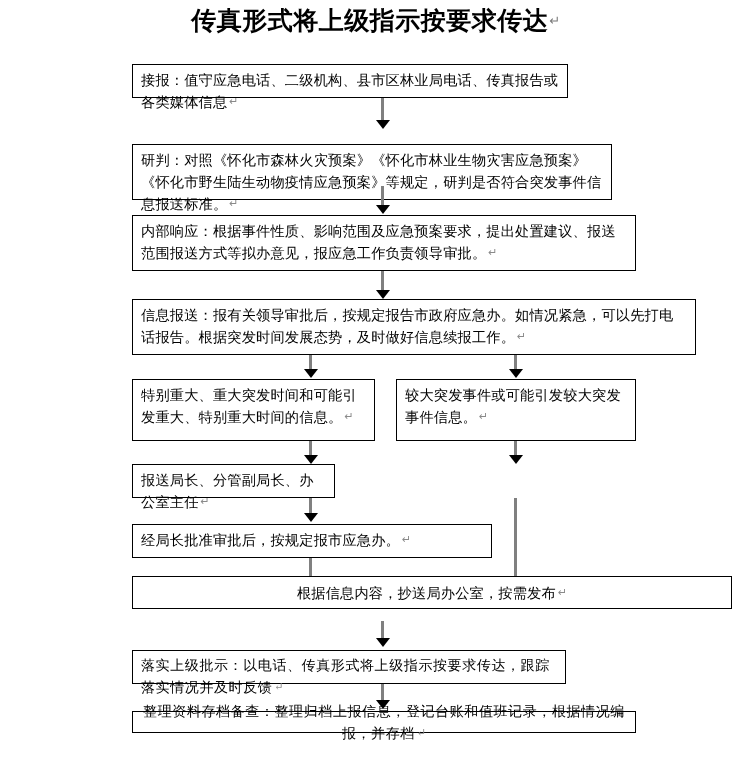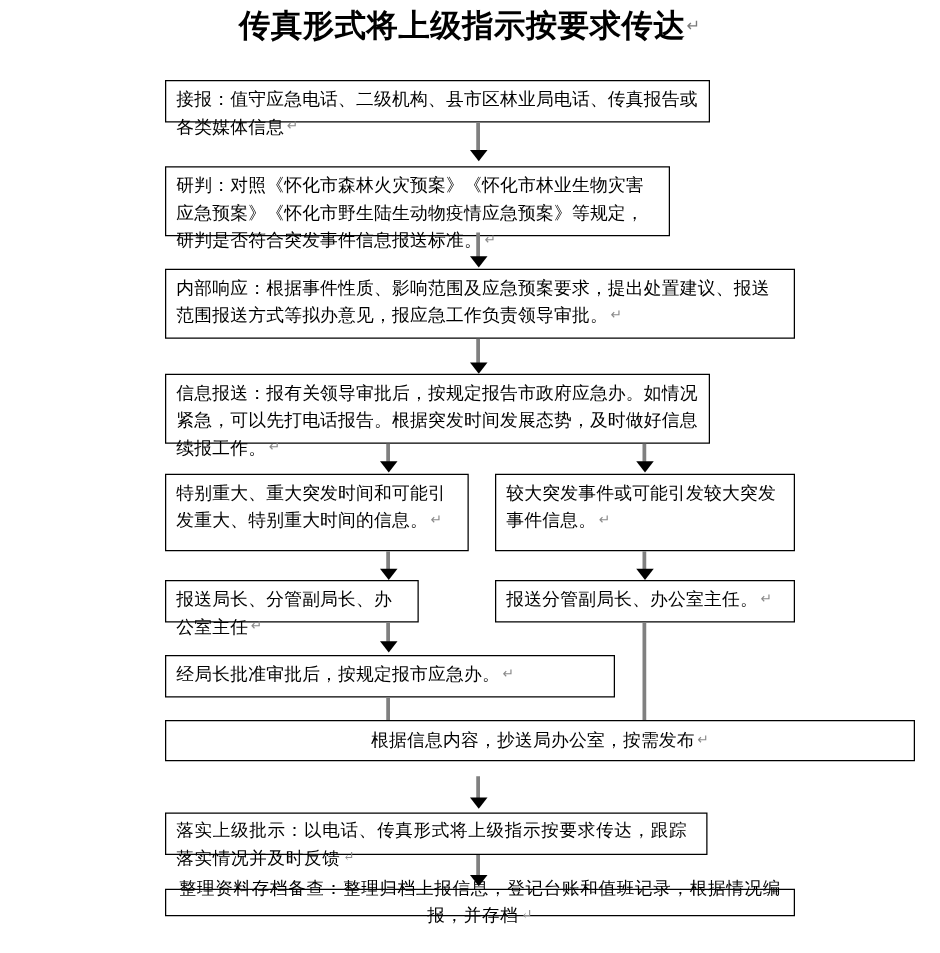--- a/index.html
+++ b/index.html
@@ -106,33 +106,33 @@
   <div class="title">
     <span>传真形式将上级指示按要求传达</span><span class="pilcrow">↵</span>
   </div>
 
   <div class="node" style="left:132px; top:64px; width:436px; height:34px;">
     <span class="txt">接报：值守应急电话、二级机构、县市区林业局电话、传真报告或各类媒体信息<span class="pil">↵</span></span>
   </div>
   <div class="shaft" style="left:381px; top:98px; height:23px;"></div>
   <div class="head" style="left:375.5px; top:120px;"></div>
 
-  <div class="node" style="left:132px; top:133px; width:404px; height:56px;">
+  <div class="node" style="left:132px; top:144px; width:480px; height:56px;">
     <span class="txt">研判：对照《怀化市森林火灾预案》《怀化市林业生物灾害应急预案》《怀化市野生陆生动物疫情应急预案》等规定，研判是否符合突发事件信息报送标准。<span class="pil">↵</span></span>
   </div>
   <div class="shaft" style="left:381px; top:186px; height:23px;"></div>
   <div class="head" style="left:375.5px; top:205px;"></div>
 
   <div class="node" style="left:132px; top:215px; width:504px; height:56px;">
     <span class="txt">内部响应：根据事件性质、影响范围及应急预案要求，提出处置建议、报送范围报送方式等拟办意见，报应急工作负责领导审批。<span class="pil">↵</span></span>
   </div>
   <div class="shaft" style="left:381px; top:271px; height:23px;"></div>
   <div class="head" style="left:375.5px; top:290px;"></div>
 
-  <div class="node" style="left:132px; top:299px; width:436px; height:56px;">
+  <div class="node" style="left:132px; top:299px; width:564px; height:56px;">
     <span class="txt">信息报送：报有关领导审批后，按规定报告市政府应急办。如情况紧急，可以先打电话报告。根据突发时间发展态势，及时做好信息续报工作。<span class="pil">↵</span></span>
   </div>
 
   <div class="shaft" style="left:309px; top:355px; height:18px;"></div>
   <div class="head" style="left:303.5px; top:369px;"></div>
   <div class="shaft" style="left:514px; top:355px; height:18px;"></div>
   <div class="head" style="left:508.5px; top:369px;"></div>
 
   <div class="node" style="left:396px; top:379px; width:240px; height:62px;">
     <span class="txt">较大突发事件或可能引发较大突发事件信息。<span class="pil">↵</span></span>
@@ -141,23 +141,20 @@
     <span class="txt">特别重大、重大突发时间和可能引发重大、特别重大时间的信息。<span class="pil">↵</span></span>
   </div>
 
   <div class="shaft" style="left:309px; top:441px; height:18px;"></div>
   <div class="head" style="left:303.5px; top:455px;"></div>
   <div class="shaft" style="left:514px; top:441px; height:18px;"></div>
   <div class="head" style="left:508.5px; top:455px;"></div>
 
   <div class="node" style="left:132px; top:464px; width:203px; height:34px;align-items:flex-end;">
     <span class="txt">报送局长、分管副局长、办公室主任<span class="pil">↵</span></span>
-  </div>
-  <div class="node" style="left:396px; top:464px; width:240px; height:34px;">
-    <span class="txt">报送分管副局长、办公室主任。<span class="pil">↵</span></span>
   </div>
 
   <div class="shaft" style="left:309px; top:498px; height:18px;"></div>
   <div class="head" style="left:303.5px; top:513px;"></div>
 
   <div class="shaft" style="left:514px; top:498px; height:81px;"></div>
   <div class="head" style="left:508.5px; top:576px;"></div>
 
   <div class="node" style="left:132px; top:524px; width:360px; height:34px;">
     <span class="txt">经局长批准审批后，按规定报市应急办。<span class="pil">↵</span></span>

